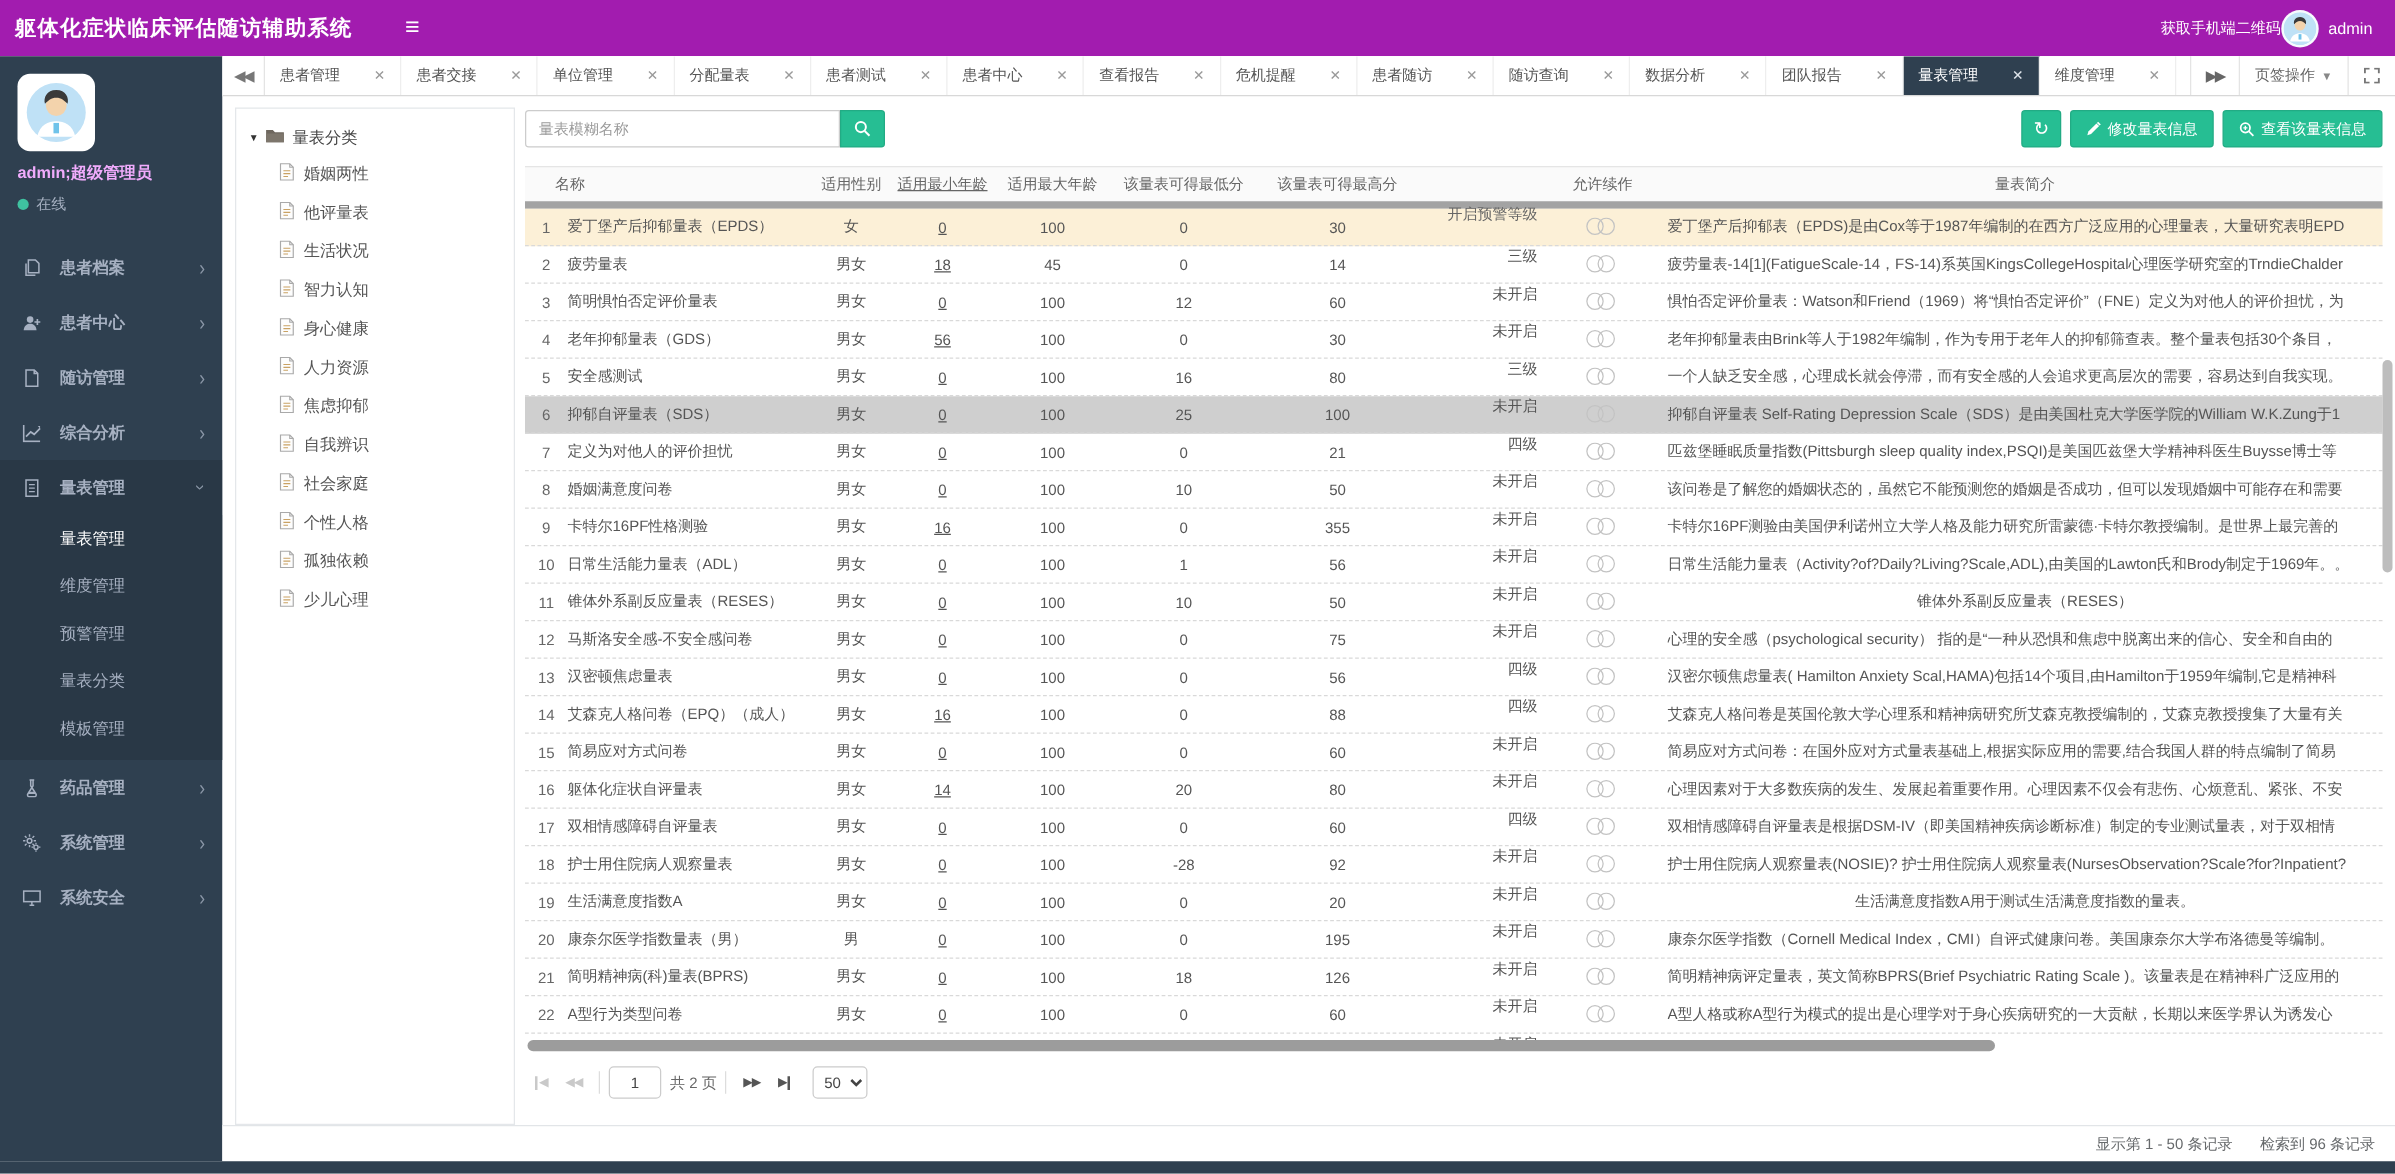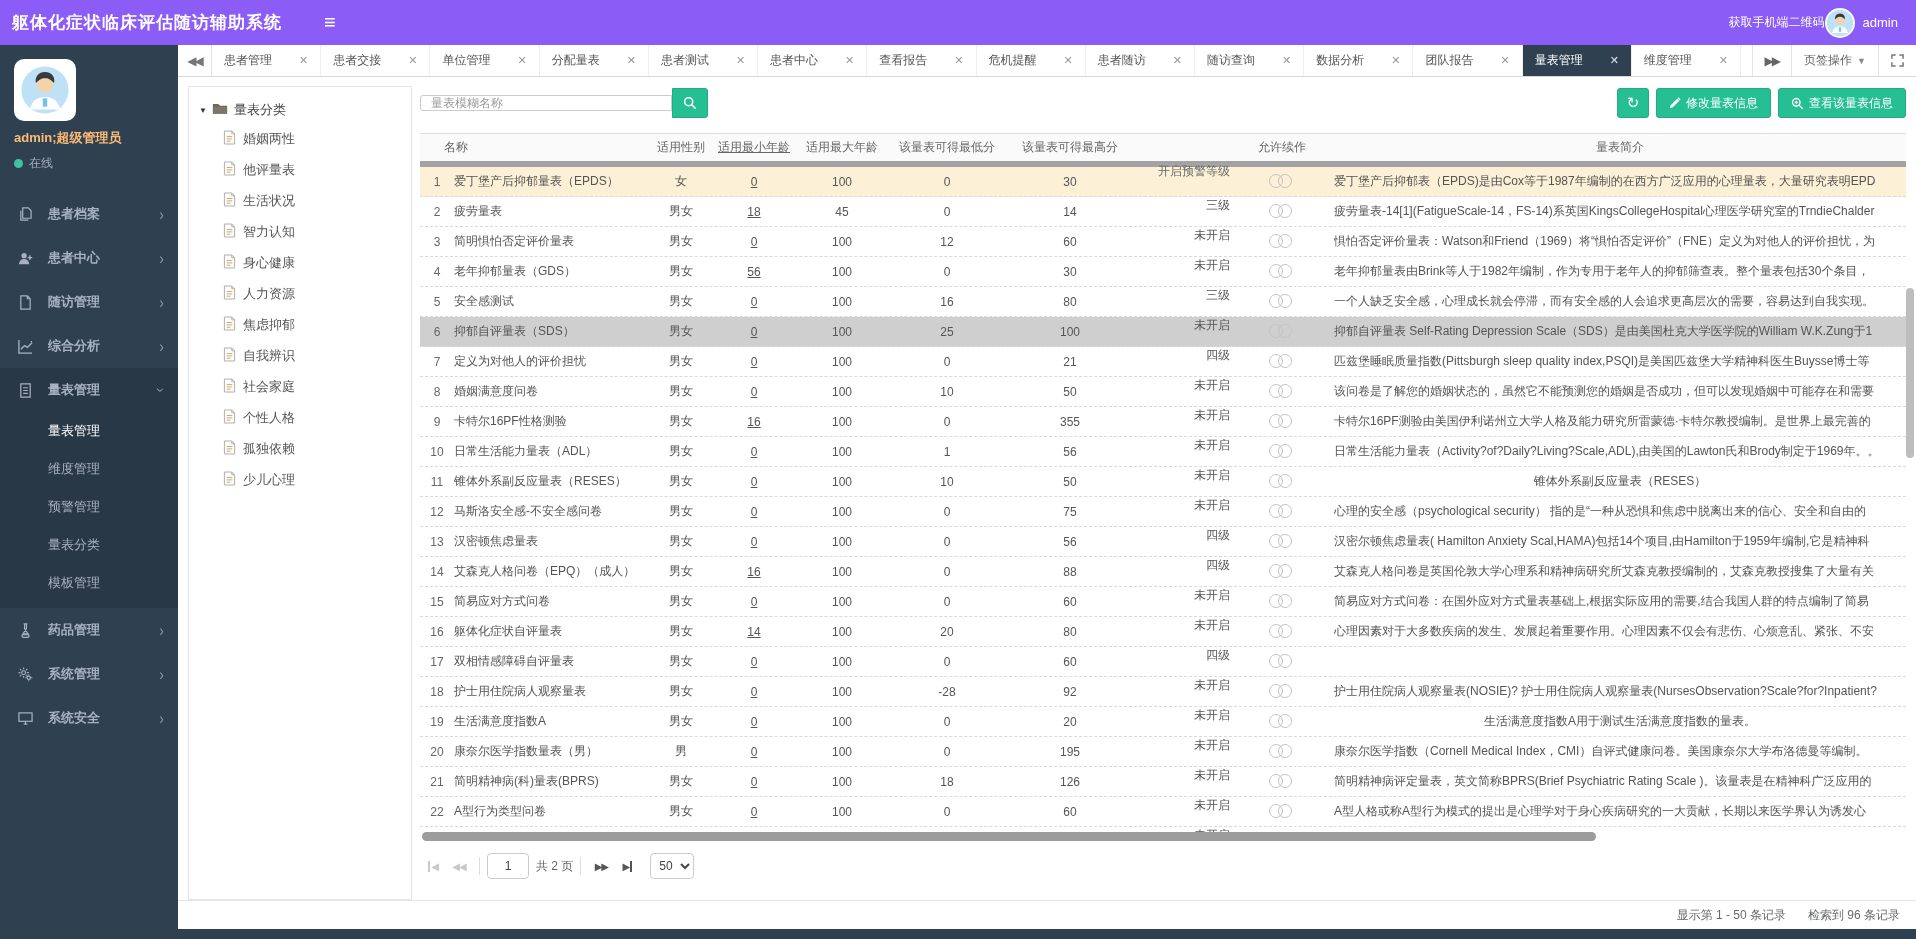--- a/index.html
+++ b/index.html
@@ -1,35 +1,35 @@
 <!DOCTYPE html>
 <html><head>
 <meta charset="utf-8">
 <style>
   * { margin:0; padding:0; box-sizing:border-box; }
   html,body { width:1916px; height:939px; overflow:hidden; font-family:"Liberation Sans","DejaVu Sans",sans-serif; background:#fff; }
   body { position:relative; display:flex; flex-direction:column; }
 
   
-  .topbar { height:45px; background:#8b5cf6; display:flex; align-items:center; color:#fff; flex:0 0 auto; }
+  .topbar { height:45px; background:#a21caf; display:flex; align-items:center; color:#fff; flex:0 0 auto; }
   .topbar .title { font-size:17px; font-weight:bold; padding-left:12px; letter-spacing:1px; }
   .topbar .burger { font-size:20px; margin-left:42px; cursor:pointer; }
   .topbar .spacer { flex:1; }
   .topbar .qr { font-size:12px; cursor:pointer; }
   .topbar .avatar-sm { width:30px; height:30px; border-radius:50%; border:2px solid rgba(255,255,255,.85); overflow:hidden; background:#bfe1f6; margin-right:8px; }
   .topbar .uname { font-size:13px; margin-right:18px; }
 
   .mid { flex:1; display:flex; min-height:0; }
 
   
   .sidebar { width:178px; background:#2f4050; color:#a7b1c2; flex:0 0 auto; display:flex; flex-direction:column; font-size:13px; }
   .profile { padding:14px 0 10px 14px; }
   .avatar-box { width:62px; height:62px; background:#fff; border-radius:10px; display:flex; align-items:center; justify-content:center; margin-bottom:8px; }
   .avatar-box svg { width:50px; height:50px; }
-  .profile .pname { color:#fdba74; font-size:13px; font-weight:bold; margin-bottom:8px; }
+  .profile .pname { color:#f0abfc; font-size:13px; font-weight:bold; margin-bottom:8px; }
   .profile .pstatus { font-size:12px; display:flex; align-items:center; gap:6px; }
   .dot-online { width:9px; height:9px; border-radius:50%; background:#3fc2a0; display:inline-block; }
   .nav { margin-top:10px; }
   .side-item { display:flex; align-items:center; height:44px; padding:0 14px 0 16px; cursor:pointer; }
   .side-item .ic { width:18px; height:16px; margin-right:14px; display:flex; align-items:center; justify-content:center; color:#a7b1c2; font-size:14px; }
   .side-item .ic svg { width:15px; height:15px; }
   .side-item .lbl { flex:1; font-weight:bold; }
   .side-item .chev { font-size:14px; color:#8b97a7; transform:scale(1,1.2); }
   .side-item .chev.down { display:inline-block; transform:rotate(90deg); }
   .menu-open { background:#293846; }
@@ -58,21 +58,21 @@
   .treebox { width:224px; border:1px solid #e4e7ea; margin:9px 0 0 10px; flex:0 0 auto; padding:14px 10px; overflow:hidden; }
   .tree-root { display:flex; align-items:center; font-size:13px; color:#444; margin-bottom:4px; cursor:pointer; }
   .tree-root .tri { font-size:8px; color:#333; margin-right:5px; }
   .tree-root .folder svg { width:16px; height:13px; margin-right:6px; }
   .tree-item { display:flex; align-items:center; font-size:13px; color:#555; height:31px; padding-left:24px; cursor:pointer; }
   .tree-item svg { width:13px; height:15px; margin-right:7px; }
 
   
   .main { flex:1; display:flex; flex-direction:column; min-width:0; padding:9px 10px 0 8px; }
   .toolbar { display:flex; align-items:center; flex:0 0 34px; }
-  .search-input { width:252px; height:16px; border:1px solid #ccc; border-radius:3px 0 0 3px; padding:0 10px; font-size:12px; color:#333; outline:none; }
+  .search-input { width:252px; height:30px; border:1px solid #ccc; border-radius:3px 0 0 3px; padding:0 10px; font-size:12px; color:#333; outline:none; }
   .search-input::placeholder { color:#9b9b9b; }
   .btn-search { width:36px; height:30px; background:#26be93; border:1px solid #22ab84; border-radius:0 3px 3px 0; display:flex; align-items:center; justify-content:center; cursor:pointer; }
   .toolbar .sp { flex:1; }
   .btn { height:30px; background:#26be93; border:1px solid #22ab84; border-radius:3px; color:#fff; font-size:12px; display:flex; align-items:center; padding:0 12px; margin-left:7px; cursor:pointer; }
   .btn .bic { margin-right:5px; display:flex; align-items:center; }
   .btn-ico { width:32px; justify-content:center; padding:0; font-size:15px; }
 
   
   .tbl { margin-top:13px; flex:0 0 auto; border-top:1px solid #ddd; }
   .thead { display:flex; height:33px; align-items:center; background:#fafafa; border-bottom:6px solid #a3a3a3; font-size:12px; color:#666; }
@@ -712,20 +712,21 @@
               <div class="trow">
                 <div class="cell c-no">17</div>
                 <div class="cell c-name">双相情感障碍自评量表</div>
                 <div class="cell c-gender">男女</div>
                 <div class="cell c-minage">0</div>
                 <div class="cell c-maxage">100</div>
                 <div class="cell c-minscore">0</div>
                 <div class="cell c-maxscore">60</div>
                 <div class="cell c-warn">未开启</div>
                 <div class="cell c-cont"><span class="toggle"><i></i><i></i></span></div>
+                <div class="cell c-intro">双相情感障碍自评量表是根据DSM-IV（即美国精神疾病诊断标准）制定的专业测试量表，对于双相情</div>
               </div>
               <div class="trow">
                 <div class="cell c-no">18</div>
                 <div class="cell c-name">护士用住院病人观察量表</div>
                 <div class="cell c-gender">男女</div>
                 <div class="cell c-minage">0</div>
                 <div class="cell c-maxage">100</div>
                 <div class="cell c-minscore">-28</div>
                 <div class="cell c-maxscore">92</div>
                 <div class="cell c-warn">未开启</div>

